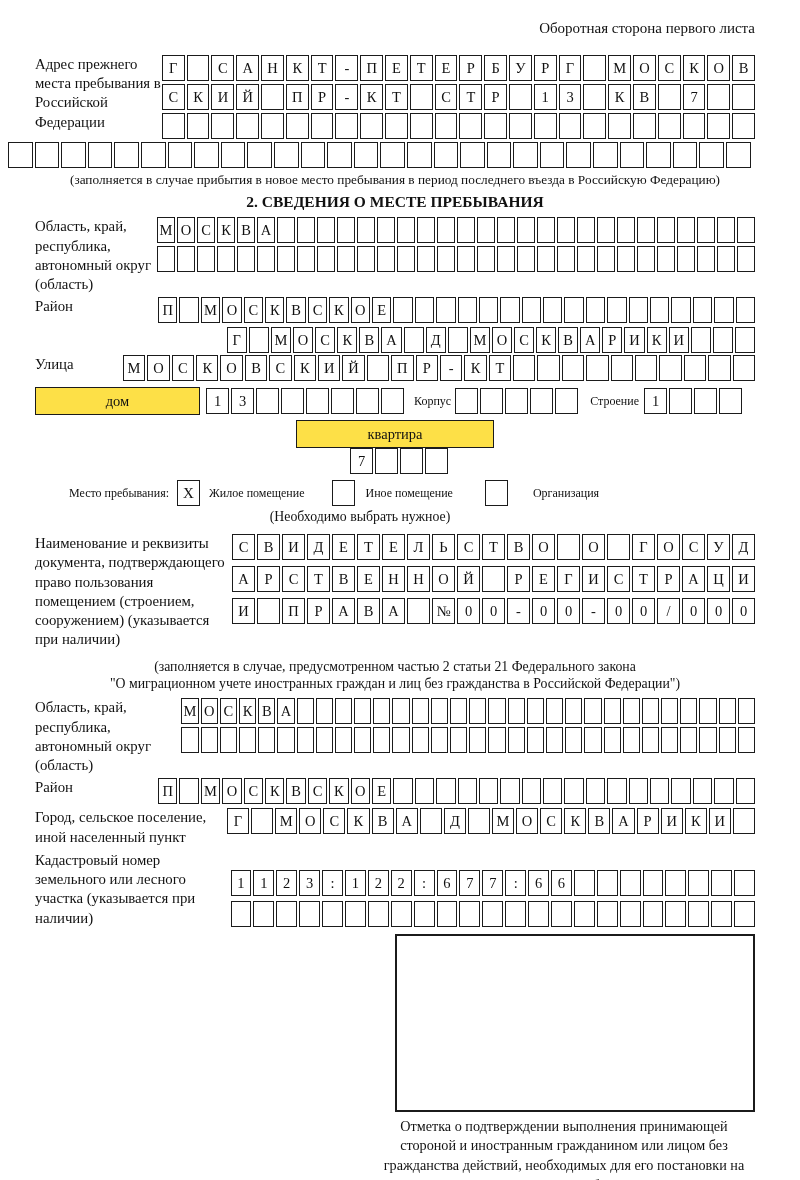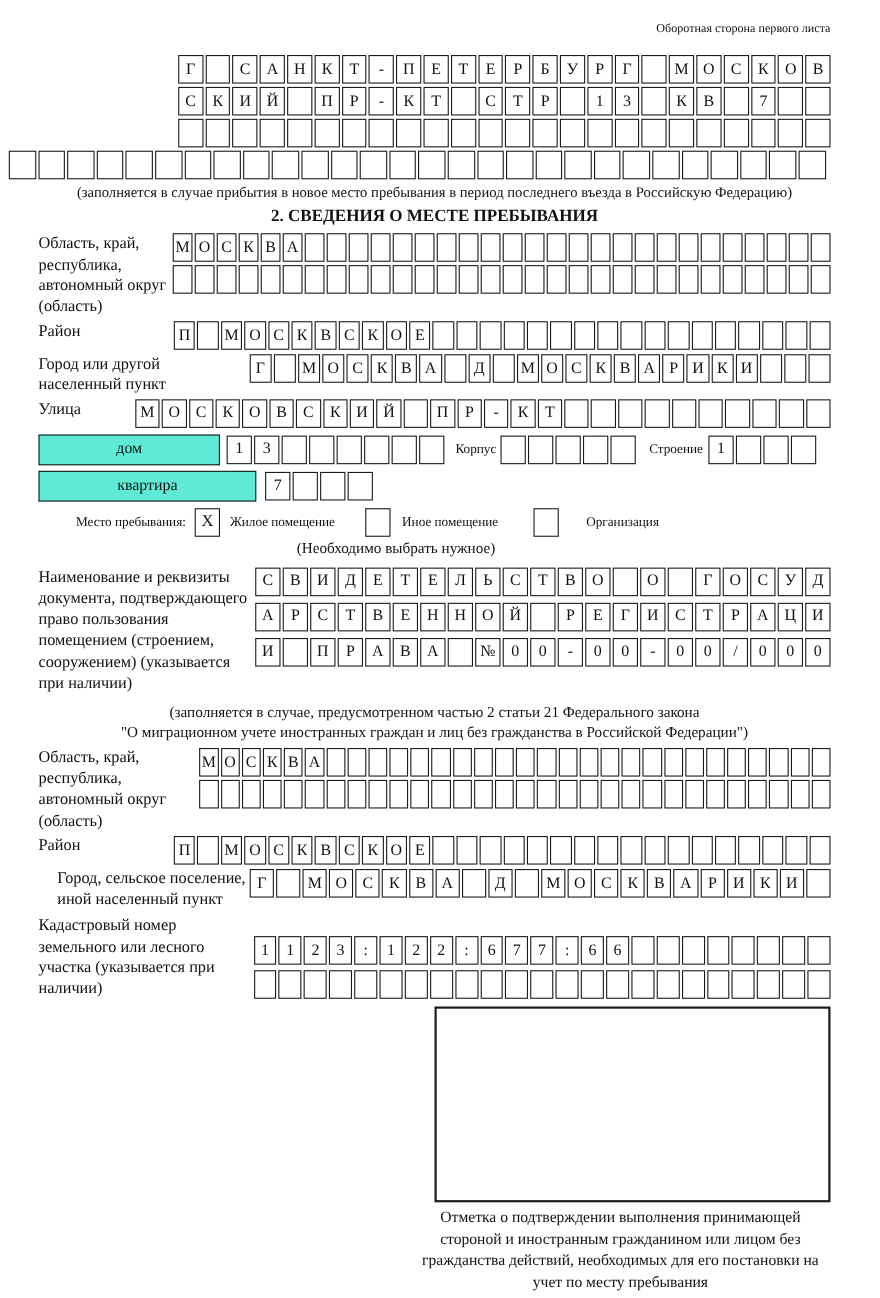--- a/index.html
+++ b/index.html
@@ -1,40 +1,41 @@
 <!DOCTYPE html>
 <html><head>
 <meta charset="utf-8">
 <style>
   html,body{margin:0;padding:0;background:#fff;}
   body{width:800px;font-family:"Liberation Serif","DejaVu Serif",serif;color:#111;}
   .page{box-sizing:border-box;width:800px;height:1180px;padding:14px 45px 0 35px;position:relative;}
-  .hdr{text-align:right;font-size:11px;margin-top:6px;}
+  .hdr{text-align:right;font-size:15px;margin-top:6px;}
   .frow{display:flex;align-items:flex-start;}
   .lbl{font-size:14.8px;line-height:1.3;}
   .cellcol{margin-left:auto;display:flex;flex-direction:column;gap:3px;}
   .cells{display:flex;gap:2px;}
   .cell{flex:none;box-sizing:border-box;width:var(--w,22px);height:26px;border:1.5px solid #1b1b1b;
         display:flex;align-items:center;justify-content:center;font-size:14.5px;line-height:1;background:#fff;}
   .note{font-size:13.3px;text-align:center;line-height:1.3;}
   .sec-title{font-size:15.5px;font-weight:bold;text-align:center;}
-  .wbox{box-sizing:border-box;border:1.5px solid #1b1b1b;height:28px;display:flex;align-items:center;justify-content:center;font-size:14.5px;background:#5eead4;}
+  .wbox{box-sizing:border-box;border:1.5px solid #1b1b1b;height:28px;display:flex;align-items:center;justify-content:center;font-size:14.5px;background:#fde047;}
   .chk{flex:none;box-sizing:border-box;width:23px;height:26px;border:1.5px solid #1b1b1b;display:flex;align-items:center;justify-content:center;font-size:15px;background:#fff;}
   .stamp{width:360px;height:178px;border:2px solid #1b1b1b;margin-left:auto;box-sizing:border-box;background:#fff;}
   .stamp-note{width:382px;margin-left:auto;text-align:center;font-size:14.2px;line-height:1.38;margin-top:5px;}
   .inline-lbl{font-size:12px;}
 </style>
 </head>
 <body>
 
 <div class="page">
 
   <div class="hdr">Оборотная сторона первого листа</div>
 
   <div class="frow" style="margin-top:18px;">
+    <div class="lbl" style="width:145px;">Адрес прежнего места пребывания в Российской Федерации</div>
     <div class="cellcol">
       <div class="cells" style="--w:22.8px;">
           <span class="cell">Г</span>
           <span class="cell"></span>
           <span class="cell">С</span>
           <span class="cell">А</span>
           <span class="cell">Н</span>
           <span class="cell">К</span>
           <span class="cell">Т</span>
           <span class="cell">-</span>
@@ -241,21 +242,20 @@
         <span class="cell"></span>
         <span class="cell"></span>
         <span class="cell"></span>
         <span class="cell"></span>
         <span class="cell"></span>
         <span class="cell"></span>
       </div>
   </div>
 
   <div class="frow" style="margin-top:4px;">
-    <div class="lbl" style="width:168px;">Город или другой населенный пункт</div>
     <div class="cells" style="--w:20.1px;margin-left:auto;">
         <span class="cell">Г</span>
         <span class="cell"></span>
         <span class="cell">М</span>
         <span class="cell">О</span>
         <span class="cell">С</span>
         <span class="cell">К</span>
         <span class="cell">В</span>
         <span class="cell">А</span>
         <span class="cell"></span>
@@ -331,21 +331,21 @@
       </div>
     <div class="inline-lbl" style="margin-left:12px;">Строение</div>
     <div class="cells" style="--w:23px;margin-left:5px;">
         <span class="cell">1</span>
         <span class="cell"></span>
         <span class="cell"></span>
         <span class="cell"></span>
       </div>
   </div>
 
-  <div class="frow" style="margin-top:5px;align-items:center;">
+  <div class="frow" style="margin-top:5px;align-items:center;flex-direction:column;">
     <div class="wbox" style="width:198px;">квартира</div>
     <div class="cells" style="--w:23px;margin-left:8px;">
         <span class="cell">7</span>
         <span class="cell"></span>
         <span class="cell"></span>
         <span class="cell"></span>
       </div>
   </div>
 
   <div class="frow" style="margin-top:6px;align-items:center;margin-left:34px;">
@@ -535,21 +535,21 @@
         <span class="cell"></span>
         <span class="cell"></span>
         <span class="cell"></span>
         <span class="cell"></span>
         <span class="cell"></span>
         <span class="cell"></span>
       </div>
   </div>
 
   <div class="frow" style="margin-top:4px;">
-    <div class="lbl" style="width:190px;margin-left:17px;">Город, сельское поселение, иной населенный пункт</div>
+    <div class="lbl" style="width:190px;">Город, сельское поселение, иной населенный пункт</div>
     <div class="cells" style="--w:22.1px;margin-left:auto;">
         <span class="cell">Г</span>
         <span class="cell"></span>
         <span class="cell">М</span>
         <span class="cell">О</span>
         <span class="cell">С</span>
         <span class="cell">К</span>
         <span class="cell">В</span>
         <span class="cell">А</span>
         <span class="cell"></span>

